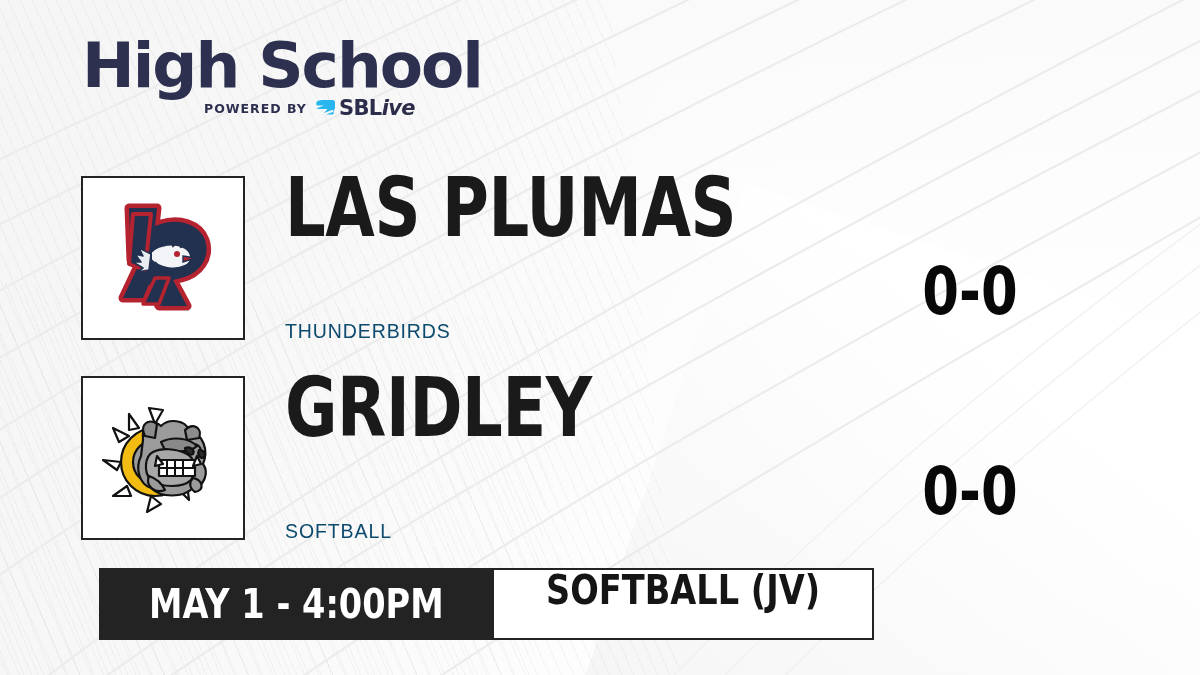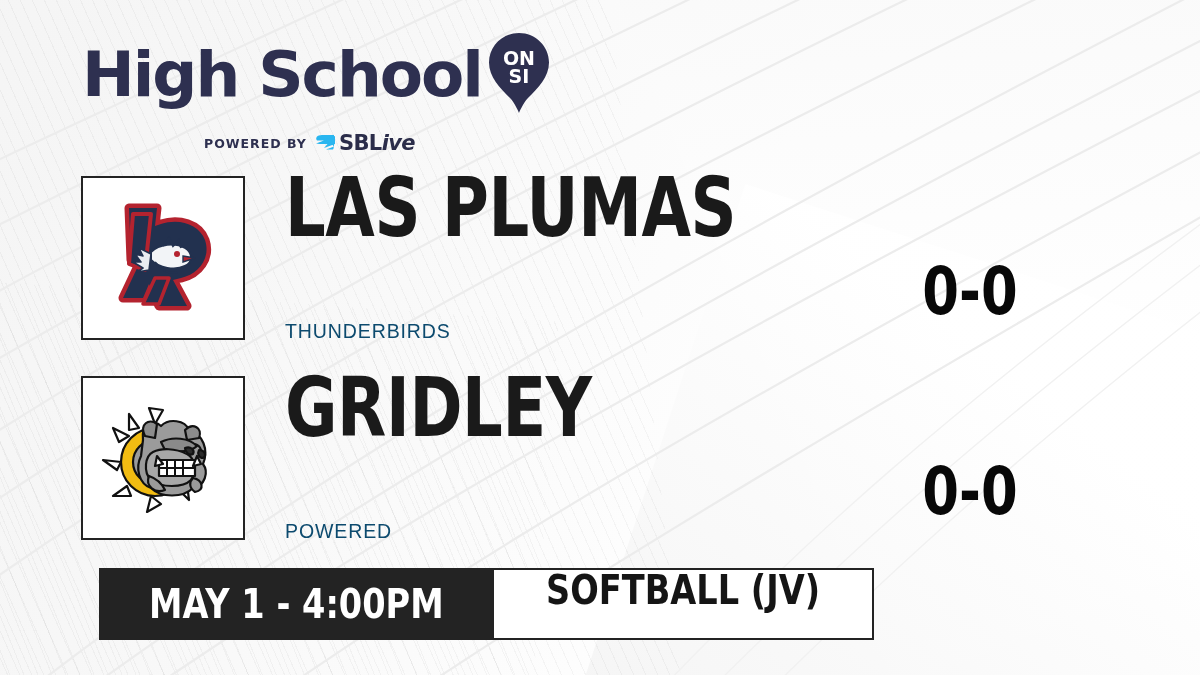--- a/index.html
+++ b/index.html
@@ -63,21 +63,21 @@
     font-size:63px;
     letter-spacing:-2.0px;
     color:#2e3050;
     line-height:1;
     white-space:nowrap;
   }
   .pin{position:relative;width:62px;height:82px;flex:0 0 auto;margin-top:-2px;}
   .pin svg{display:block;}
   .powered{
     display:flex;align-items:center;gap:7px;
-    margin-top:19px;margin-left:122px;
+    margin-top:1px;margin-left:122px;
   }
   .powered-label{
     font-family:"DejaVu Sans",sans-serif;
     font-weight:bold;font-size:12.5px;letter-spacing:1.0px;color:#2e3050;
   }
   .sblive{display:flex;align-items:center;gap:3px;}
   .sbl-mark{width:22px;height:20px;}
   .sbl-text{
     font-family:"DejaVu Sans",sans-serif;
     font-weight:bold;font-size:21px;letter-spacing:-0.6px;color:#2b2d4a;
@@ -191,27 +191,20 @@
         <path d="M700 700 C 840 560, 980 430, 1260 220"></path>
         <path d="M740 720 C 880 580, 1020 450, 1280 250"></path>
         <path d="M660 690 C 800 545, 940 415, 1240 195"></path>
       </g>
     </svg>
   </div>
 
   <div id="brand">
     <div class="brand-row">
       <div class="brand-word">High School</div>
-      <div class="pin">
-        <svg width="62" height="82" viewBox="0 0 62 82">
-          <path d="M31 1 C14.5 1 1 14.2 1 30.5 C1 45 12 56 22 66 C27 71 31 81 31 81 C31 81 35 71 40 66 C50 56 61 45 61 30.5 C61 14.2 47.5 1 31 1 Z" fill="#2e3050"></path>
-          <text x="31" y="33" font-family="DejaVu Sans, sans-serif" font-size="19" font-weight="bold" fill="#ffffff" text-anchor="middle">ON</text>
-          <text x="31" y="51" font-family="DejaVu Sans, sans-serif" font-size="19" font-weight="bold" fill="#ffffff" text-anchor="middle">SI</text>
-        </svg>
-      </div>
     </div>
     <div class="powered">
       <span class="powered-label">POWERED BY</span>
       <span class="sblive">
         <svg class="sbl-mark" viewBox="0 0 22 20">
           <path d="M20 1 L8 1 C3 1 1 4 3 6.5 L10 6.5 L2 9.5 L14 9.5 C19 9.5 21 13 19 15.5 L12 15.5 L20 12.5 Z" fill="#29b6f0"></path>
           <path d="M21 2 L9.5 6 L13 6 L2.5 10 L13.5 10 L10 14 L21 10 Z" fill="#29b6f0"></path>
         </svg>
         <span class="sbl-text"><span>SBL</span><i>ive</i></span>
       </span>
@@ -285,21 +278,21 @@
           <path d="M98 62 L102 70 L94 72 Z" fill="#ffffff"></path>
 
           <path d="M50 82 C46 92 56 100 66 96 C62 88 56 84 50 82 Z" fill="#9b9b9b"></path>
           <path d="M94 84 C104 86 106 96 96 98 C90 94 90 88 94 84 Z" fill="#9b9b9b"></path>
 
           <path d="M100 56 C106 56 108 62 104 64 C100 64 98 60 100 56 Z" fill="#2a2a2a"></path>
         </g>
       </svg>
     </div>
     <div class="team-name" id="name-away">GRIDLEY</div>
-    <div class="team-mascot">POWERED</div>
+    <div class="team-mascot">SOFTBALL</div>
   </div>
 
   <div class="score" id="score-home">0-0</div>
   <div class="score" id="score-away">0-0</div>
 
   <div id="meta-bar">
     <div class="meta-date">
       <span class="meta-text">MAY 1 - 4:00PM</span>
     </div>
     <div class="meta-sport">

